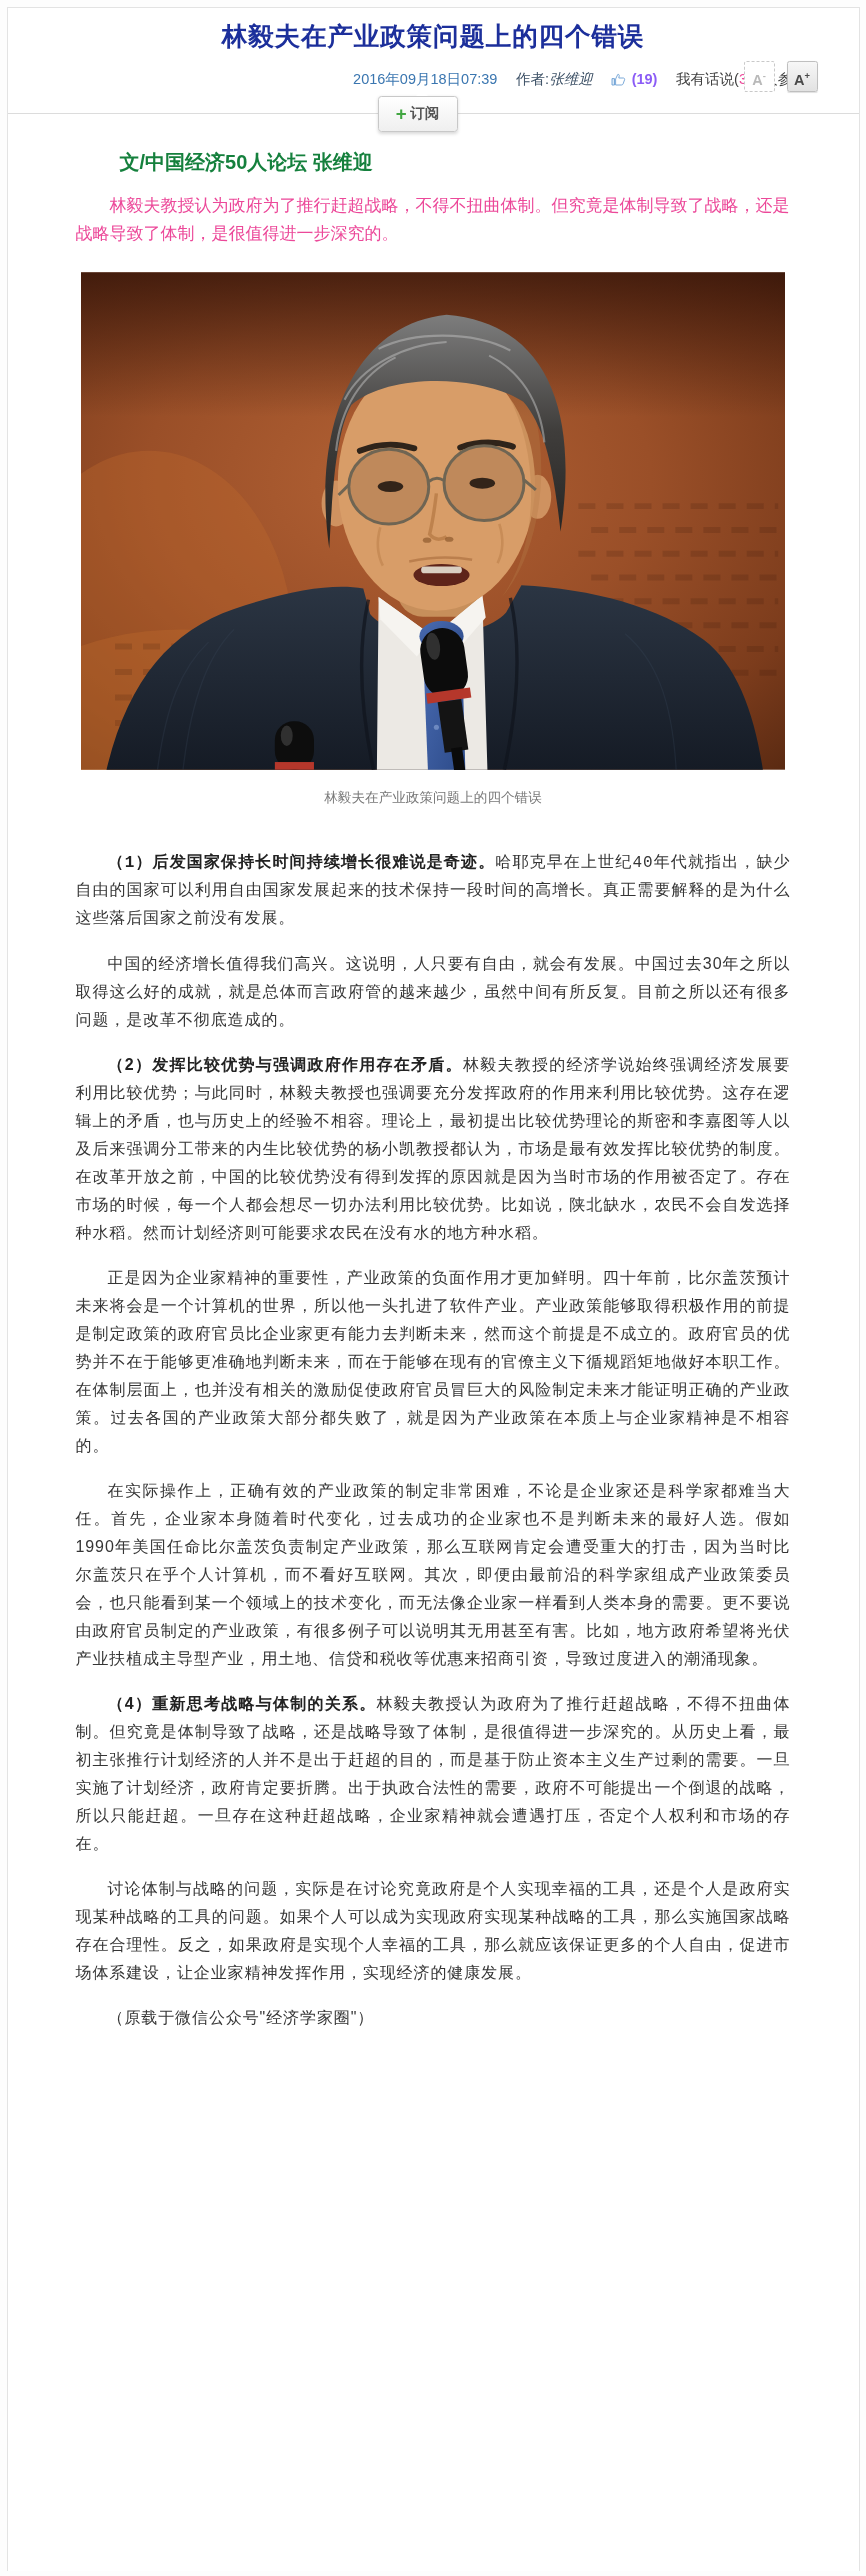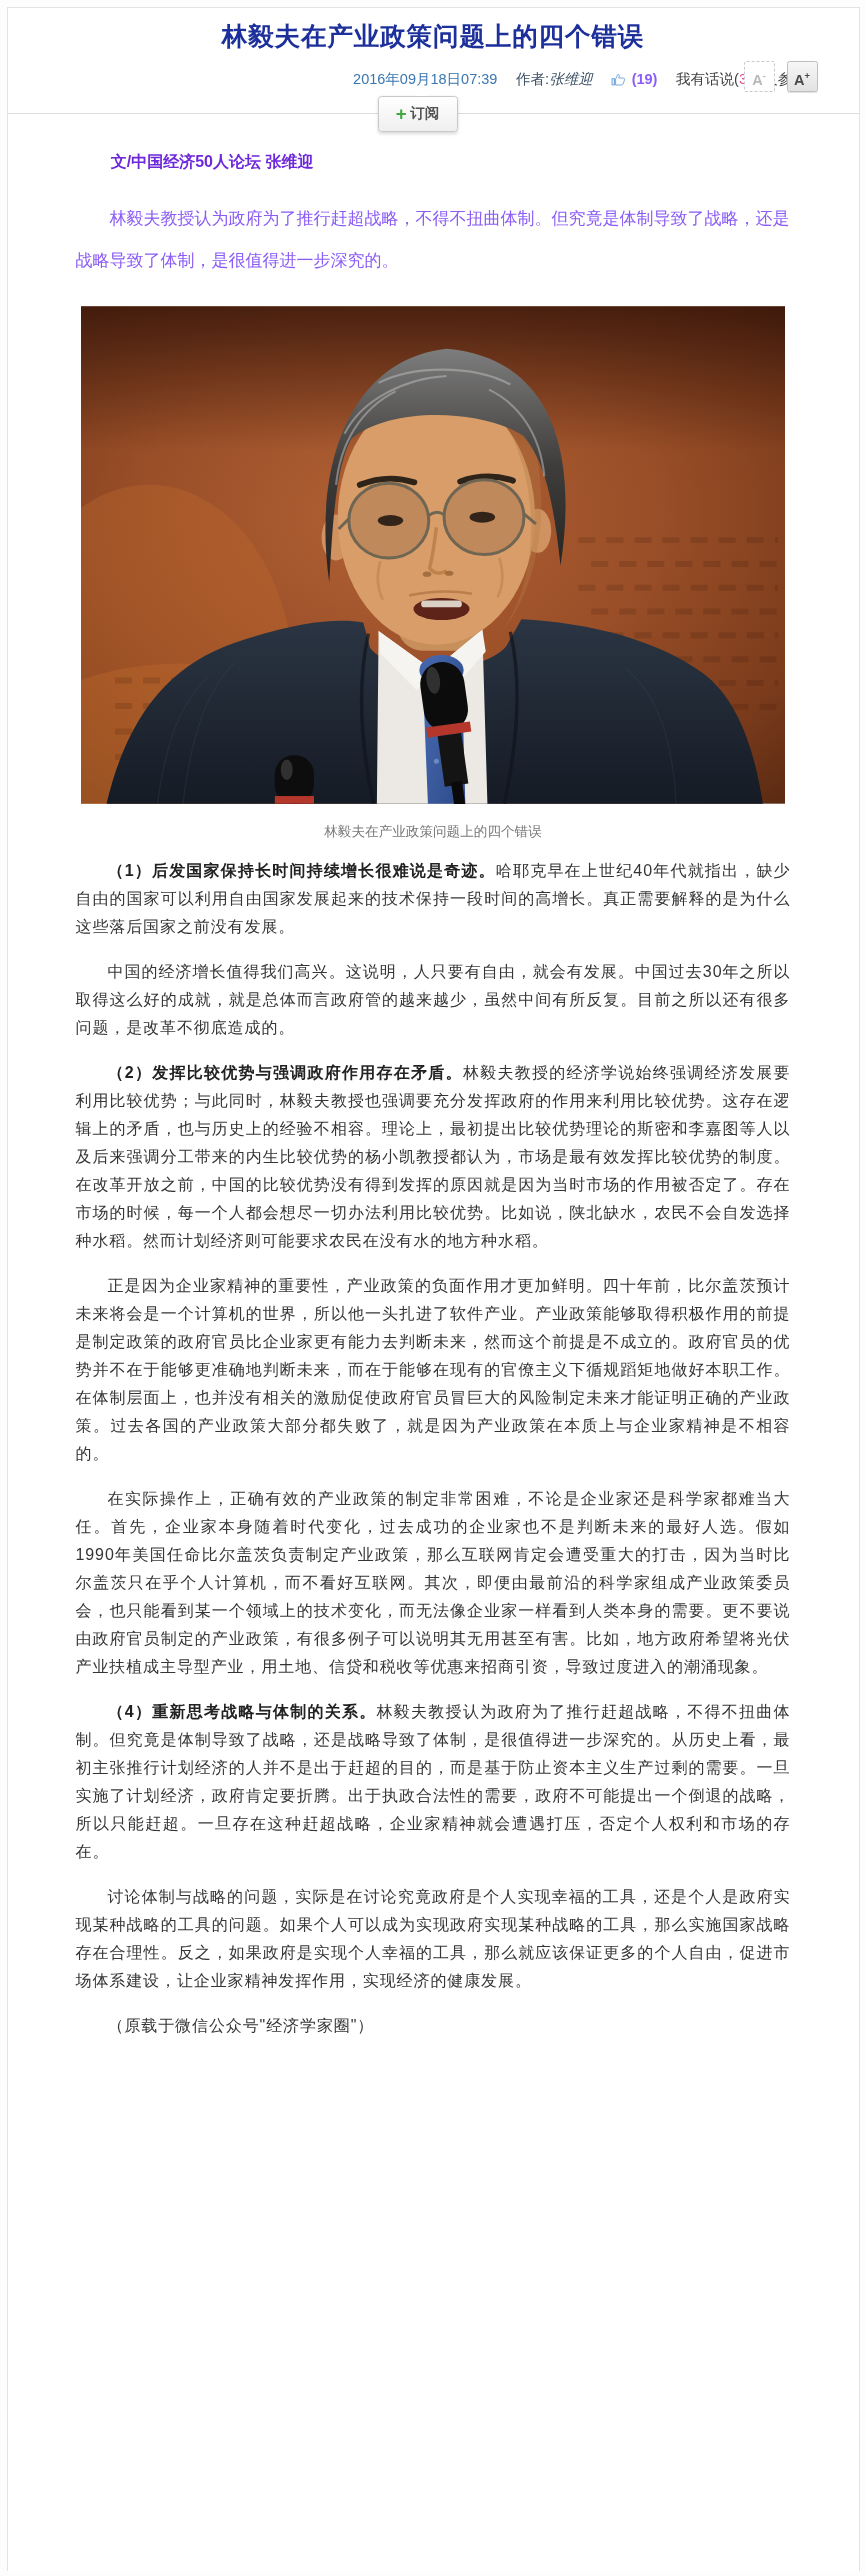--- a/index.html
+++ b/index.html
@@ -57,35 +57,35 @@
     font-size:14.5px; color:#555; font-weight:700; cursor:pointer;
   }
   .subscribe-pop::before {
     content:""; position:absolute; top:-6.8px; left:37px;
     border-left:6.8px solid transparent; border-right:6.8px solid transparent;
     border-bottom:6.8px solid #fff;
   }
   .subscribe-pop .plus { color:#42a642; font-size:18.7px; font-weight:700; margin-right:3.4px; line-height:17px; }
   
   .article-body { padding:0 68px; }
-  .byline { margin-top:37px; font-size:16px; font-weight:700; color:#6d28d9; text-indent:2.2em; line-height:22px; }
+  .byline { margin-top:37px; font-size:20px; font-weight:700; color:#15803d; text-indent:2.2em; line-height:22px; }
   .intro {
-    margin-top:24px;
+    margin-top:18px;
     font-family:"DejaVu Serif", serif;
-    font-size:17px; color:#8b5cf6; line-height:42px; text-indent:2em;
+    font-size:17px; color:#ec4899; line-height:28px; text-indent:2em;
   }
   .photo-wrap { margin:25.5px auto 0; width:704px; }
   .photo-wrap svg { display:block; }
   .photo-caption { margin-top:18.7px; text-align:center; font-size:13.6px; color:#787878; line-height:17px; }
   .body-text p {
     font-size:16px; line-height:28px; letter-spacing:0.9px;
     color:#353535; text-indent:2em; text-align:justify;
     margin:17px 0;
   }
-  .body-text p:first-child { margin-top:17px; }
+  .body-text p:first-child { margin-top:43px;font-family:Liberation Mono, monospace; }
   .body-text .lead { font-weight:700; color:#222; }
 </style>
 </head>
 <body>
 
 <div class="page-card">
 
   <div class="article-header">
     <h1 class="article-title">林毅夫在产业政策问题上的四个错误</h1>
 

